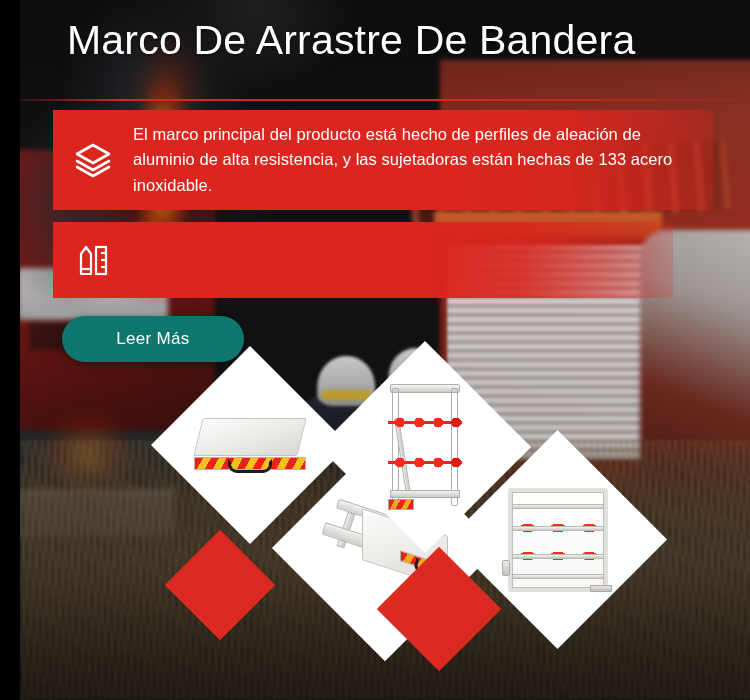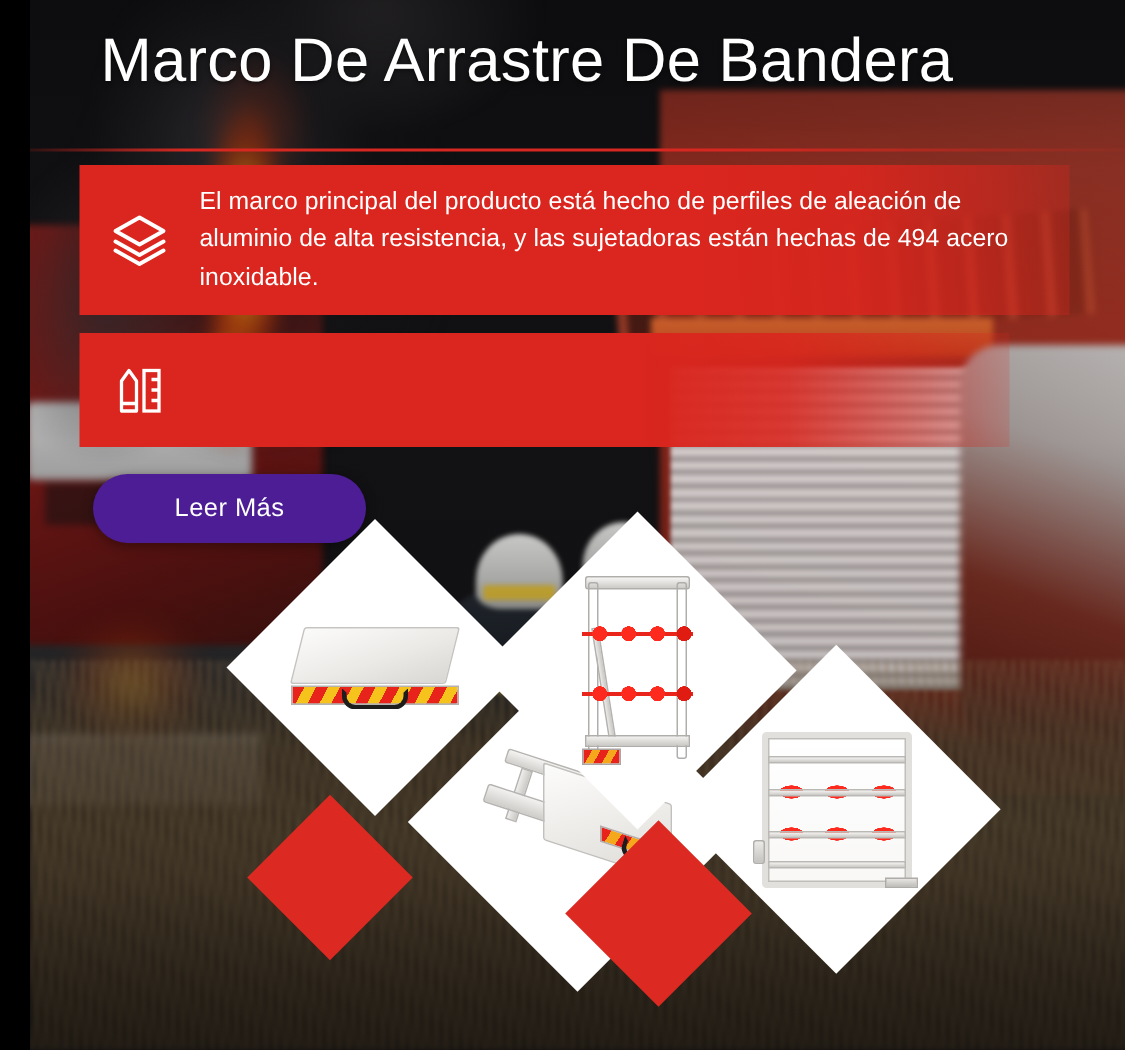--- a/index.html
+++ b/index.html
@@ -294,21 +294,21 @@
     letter-spacing: .05px;
   }
 
   
   .cta {
     position: absolute;
     left: 42px; top: 316px;
     width: 182px; height: 46px;
     border: none;
     border-radius: 26px;
-    background: #4c1d95;
+    background: #0f766e;
     color: #ffffff;
     font-family: "Liberation Sans", sans-serif;
     font-size: 17px;
     letter-spacing: .3px;
     cursor: pointer;
     box-shadow: 0 2px 8px rgba(0,0,0,.35);
   }
 
   
   .gallery { position: absolute; inset: 0; }
@@ -555,21 +555,21 @@
 
     <div class="feature feature-1">
       <div class="feature-bg"></div>
       <div class="feature-icon">
         <svg width="40" height="40" viewBox="0 0 40 40" aria-hidden="true">
           <polygon points="20,5 36,14 20,23 4,14" fill="none" stroke="#ffffff" stroke-width="2.6" stroke-linejoin="round"></polygon>
           <polyline points="4,21 20,30 36,21" fill="none" stroke="#ffffff" stroke-width="2.6" stroke-linejoin="round" stroke-linecap="round"></polyline>
           <polyline points="4,27 20,36 36,27" fill="none" stroke="#ffffff" stroke-width="2.6" stroke-linejoin="round" stroke-linecap="round"></polyline>
         </svg>
       </div>
-      <div class="feature-text">El marco principal del producto está hecho de perfiles de aleación de aluminio de alta resistencia, y las sujetadoras están hechas de 494 acero inoxidable.</div>
+      <div class="feature-text">El marco principal del producto está hecho de perfiles de aleación de aluminio de alta resistencia, y las sujetadoras están hechas de 133 acero inoxidable.</div>
     </div>
 
     <div class="feature feature-2">
       <div class="feature-bg"></div>
       <div class="feature-icon">
         <svg width="40" height="40" viewBox="0 0 40 40" aria-hidden="true">
           <path d="M8,14 L13,7 L18,14 L18,34 L8,34 Z" fill="none" stroke="#ffffff" stroke-width="2.2" stroke-linejoin="round"></path>
           <line x1="8" y1="29" x2="18" y2="29" stroke="#ffffff" stroke-width="2.2"></line>
           <rect x="23" y="7" width="10" height="27" fill="none" stroke="#ffffff" stroke-width="2.2"></rect>
           <line x1="28" y1="13" x2="33" y2="13" stroke="#ffffff" stroke-width="2.2"></line>

